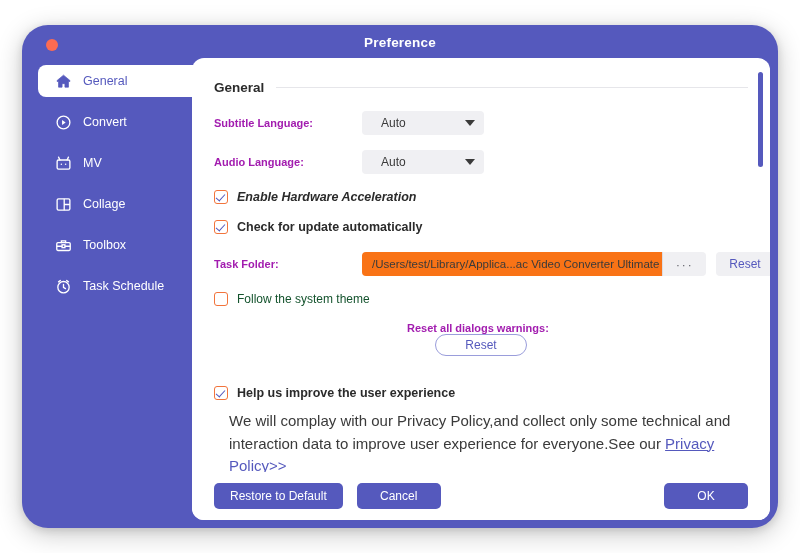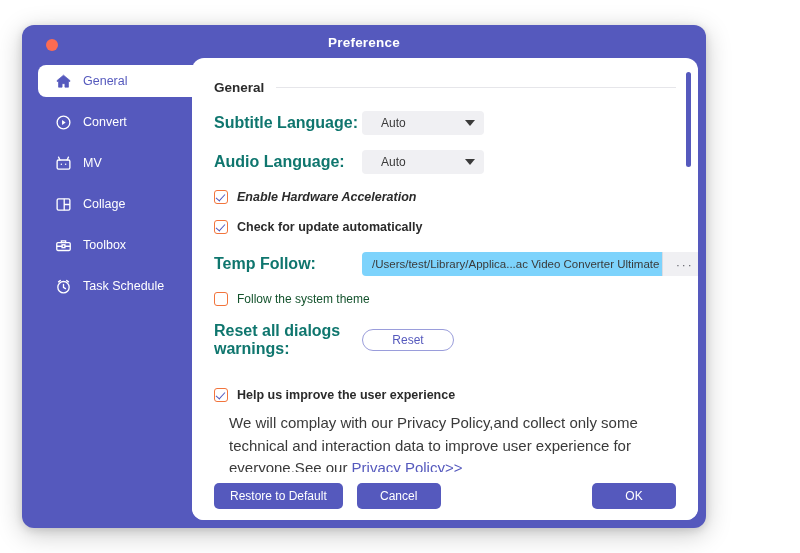--- a/index.html
+++ b/index.html
@@ -11,24 +11,24 @@
     font-family: "Liberation Sans", sans-serif;
     overflow: hidden;
     position: relative;
   }
 
   
   .window {
     position: absolute;
     left: 22px;
     top: 25px;
-    width: 684px;
+    width: 756px;
     height: 503px;
     background: #5559bd;
-    border-radius: 12px;
+    border-radius: 26px;
     box-shadow: 0 6px 26px rgba(0,0,0,0.22), 0 2px 8px rgba(0,0,0,0.12);
     overflow: hidden;
   }
 
   
   .titlebar {
     position: absolute;
     left: 0; top: 0;
     width: 100%;
     height: 40px;
@@ -127,23 +127,23 @@
   }
 
   
   .row {
     display: flex;
     align-items: center;
     margin-bottom: 15px;
     min-height: 24px;
   }
   .row-label {
-    font-size: 16px;
+    font-size: 11px;
     font-weight: bold;
-    color: #0f766e;
+    color: #a21caf;
     width: 148px;
     flex: 0 0 auto;
   }
 
   .select {
     position: relative;
     width: 122px;
     height: 24px;
     background: #f0f0f3;
     border-radius: 4px;
@@ -193,21 +193,21 @@
   .chk-label {
     font-size: 12.5px;
     font-weight: bold;
     color: #2b2b2b;
   }
   .chk-label.normal { font-weight: normal; font-size: 12px; color: #14532d; }
 
   
   .path-field {
     height: 24px;
-    background: #7dd3fc;
+    background: #f97316;
     border-radius: 4px 0 0 4px;
     display: flex;
     align-items: center;
     padding: 0 10px;
     font-size: 11.5px;
     color: #3a3a3a;
     width: 300px;
     flex: 0 0 auto;
     overflow: hidden;
     white-space: nowrap;
@@ -422,34 +422,34 @@
         <span class="chkbox on"></span>
         <span class="chk-label">Enable Hardware Acceleration</span>
       </div>
 
       <div class="chk-row">
         <span class="chkbox on"></span>
         <span class="chk-label">Check for update automatically</span>
       </div>
 
       <div class="row" style="margin-top:18px;">
-        <div class="row-label">Temp Follow:</div>
+        <div class="row-label">Task Folder:</div>
         <div class="path-field">
           <span>/Users/test/Library/Applica...ac Video Converter Ultimate</span>
         </div>
         <div class="dots-btn">···</div>
         <div class="sm-btn">Reset</div>
       </div>
 
       <div class="chk-row" style="margin-top:16px;">
         <span class="chkbox"></span>
         <span class="chk-label normal">Follow the system theme</span>
       </div>
 
-      <div class="row" style="margin-top:16px;">
+      <div class="row" style="margin-top:16px;flex-direction:column;">
         <div class="row-label">Reset all dialogs warnings:</div>
         <div class="outline-btn">Reset</div>
       </div>
 
       <div class="chk-row" style="margin-top:30px;">
         <span class="chkbox on"></span>
         <span class="chk-label">Help us improve the user experience</span>
       </div>
 
       <div class="help-text">

